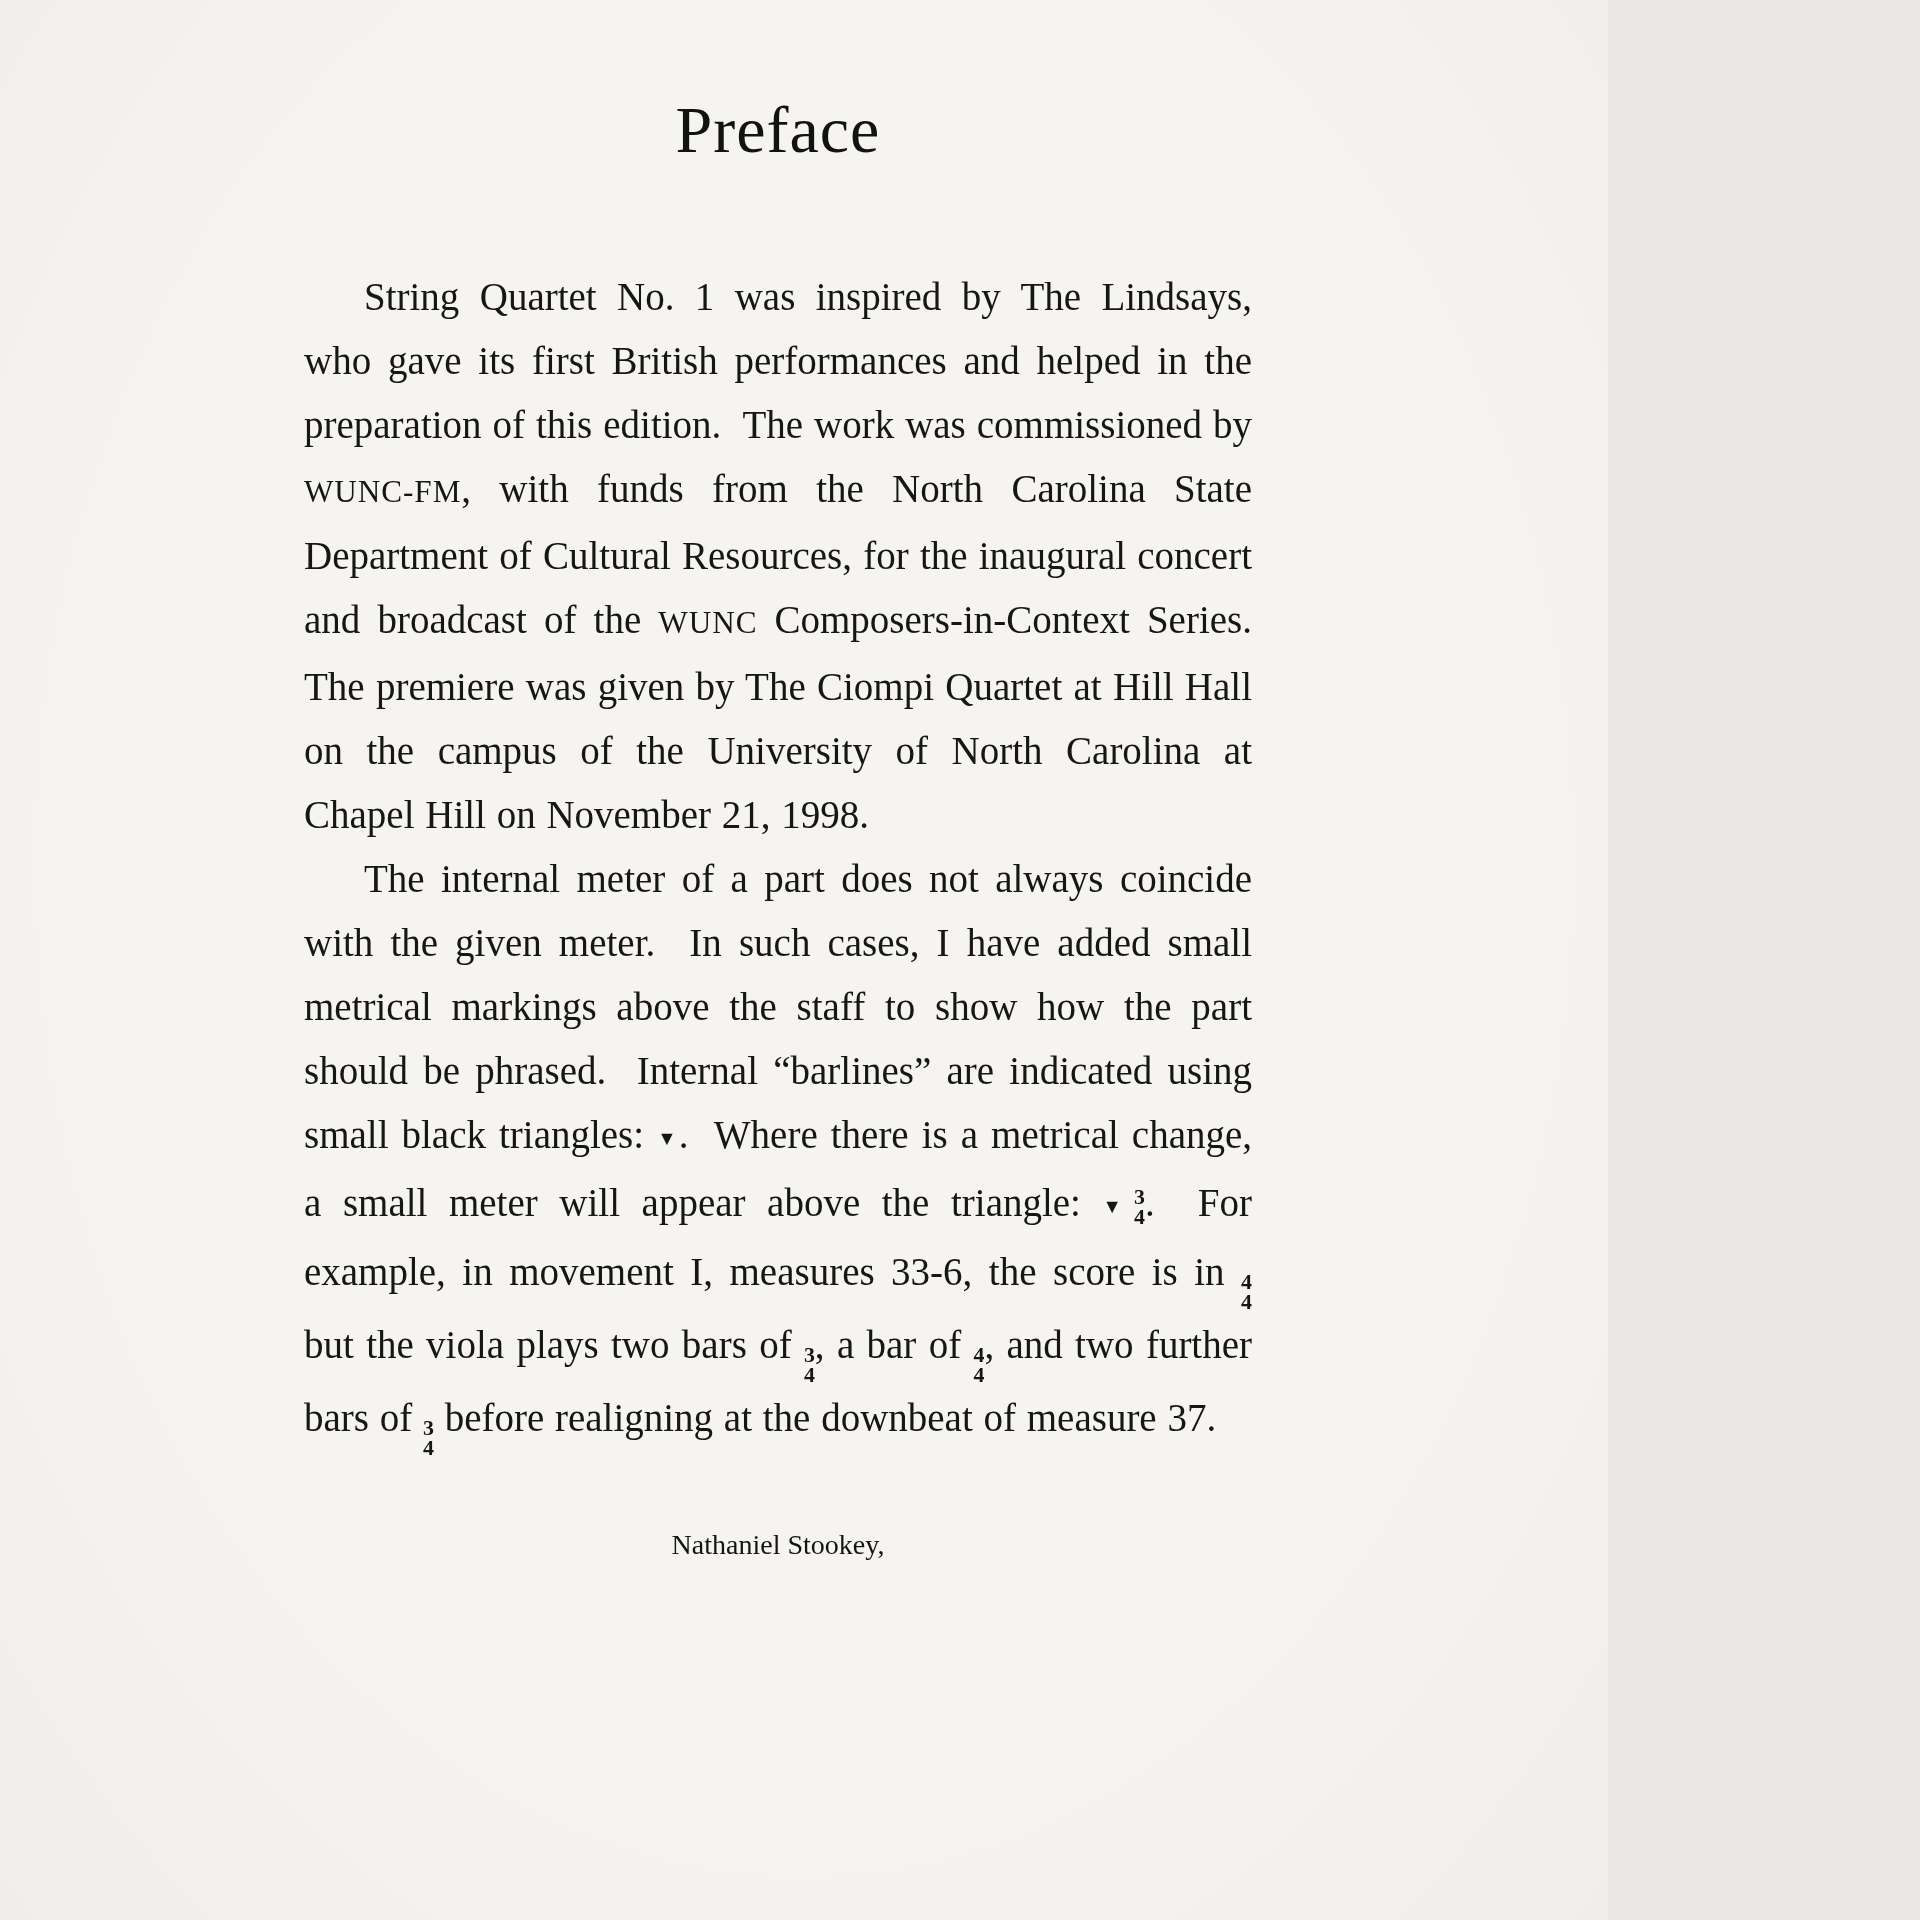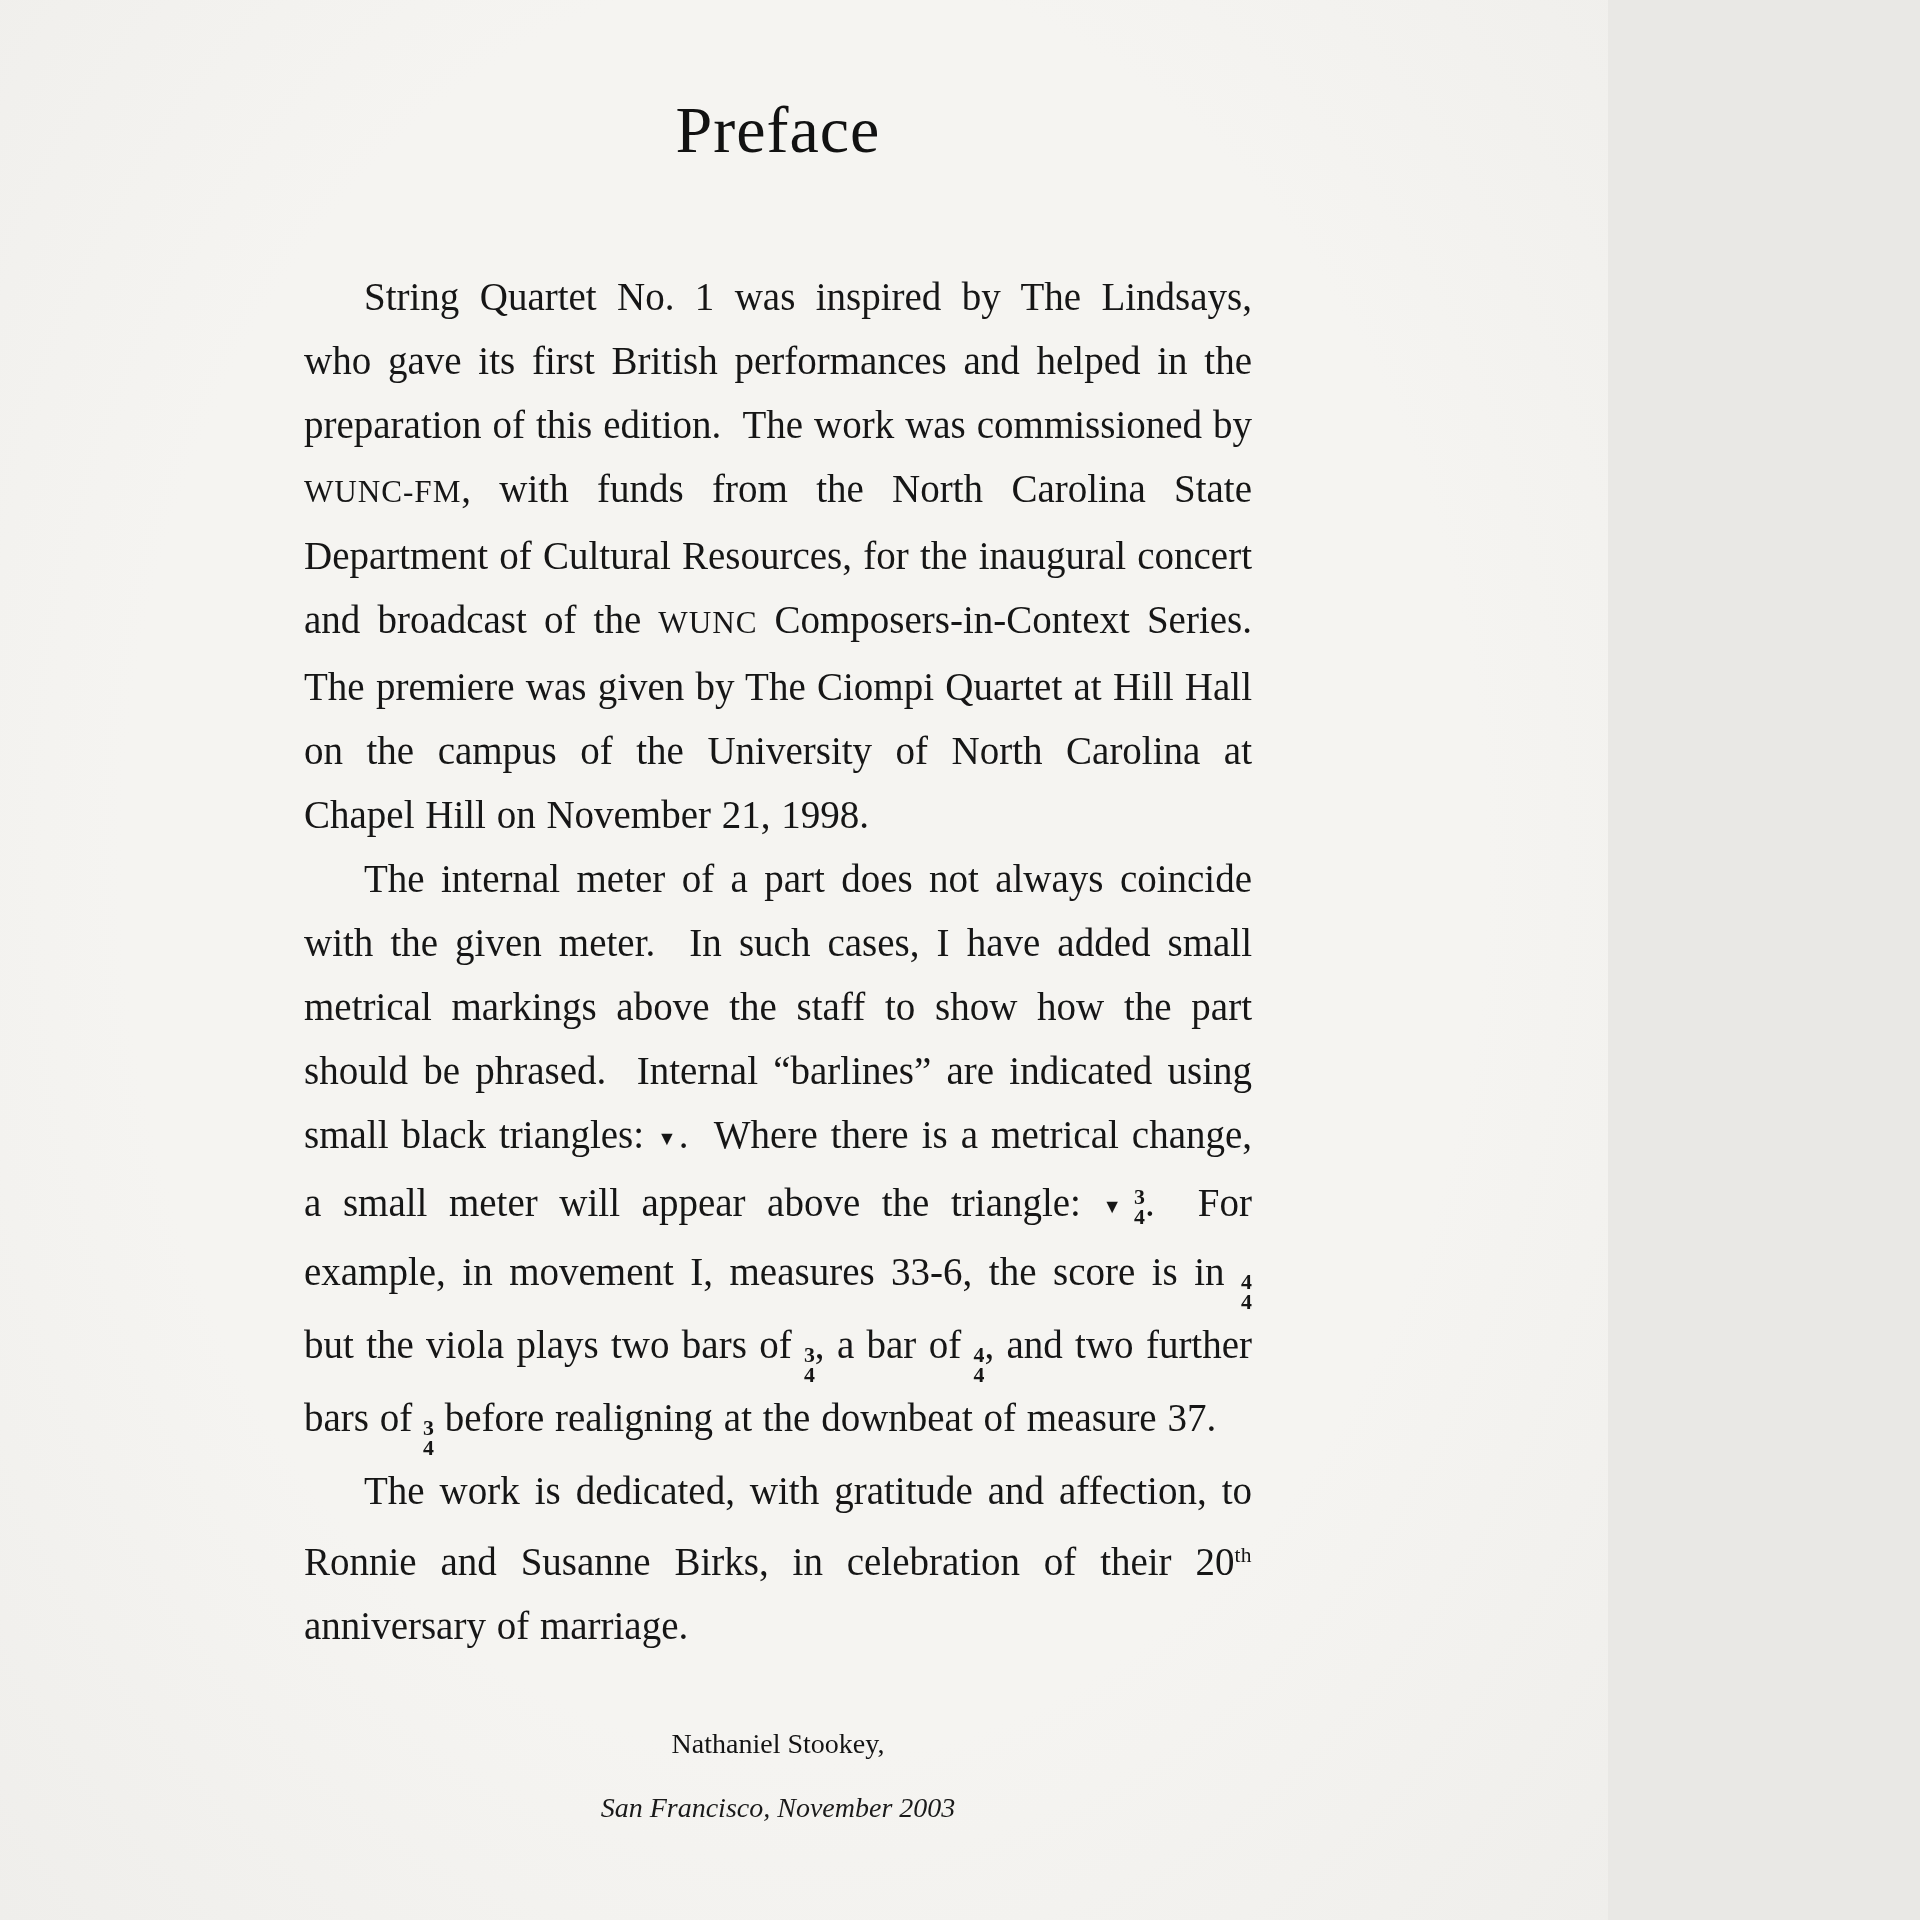--- a/index.html
+++ b/index.html
@@ -84,20 +84,18 @@
 
 <div class="page">
   <div class="text-col">
     <h1 class="title">Preface</h1>
     <div>
         <p class="para">String Quartet No. 1 was inspired by The Lindsays, who gave its first British performances and helped in the preparation of this edition.  The work was commissioned by <span class="sc">WUNC-FM</span>, with funds from the North Carolina State Department of Cultural Resources, for the inaugural concert and broadcast of the <span class="sc">WUNC</span> Composers-in-Context Series.  The premiere was given by The Ciompi Quartet at Hill Hall on the campus of the University of North Carolina at Chapel Hill on November 21, 1998.</p>
         <p class="para">The internal meter of a part does not always coincide with the given meter.  In such cases, I have added small metrical markings above the staff to show how the part should be phrased.  Internal “barlines” are indicated using small black triangles: <span class="tri">▼</span>.  Where there is a metrical change, a small meter will appear above the triangle: <span class="trifrac"><span class="tri">▼</span><span class="frac">
               <span>3</span>
               <span>4</span>
             </span></span>.  For example, in movement I, measures 33-6, the score is in <span class="frac"><span>4</span><span>4</span></span> but the viola plays two bars of <span class="frac"><span>3</span><span>4</span></span>, a bar of <span class="frac"><span>4</span><span>4</span></span>, and two further bars of <span class="frac"><span>3</span><span>4</span></span> before realigning at the downbeat of measure 37.</p>
-        <p class="para">The work is dedicated, with gratitude and affection, to Ronnie and Susanne Birks, in celebration of their 20<span class="ord">th</span> anniversary of marriage.</p>
       </div>
     <div class="signature">
       <div class="sig-name">Nathaniel Stookey,</div>
-      <div class="sig-place">San Francisco, November 2003</div>
     </div>
   </div>
 </div>
 
 </body></html>

